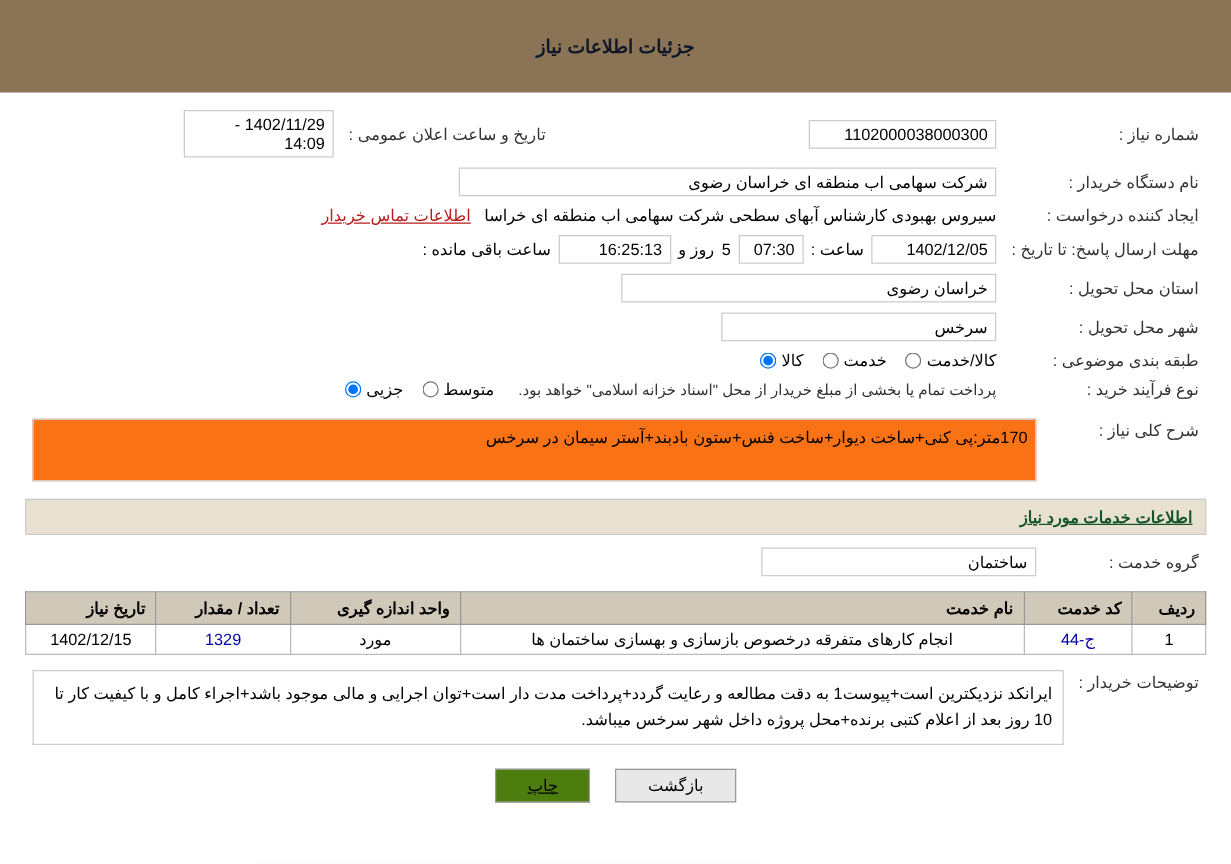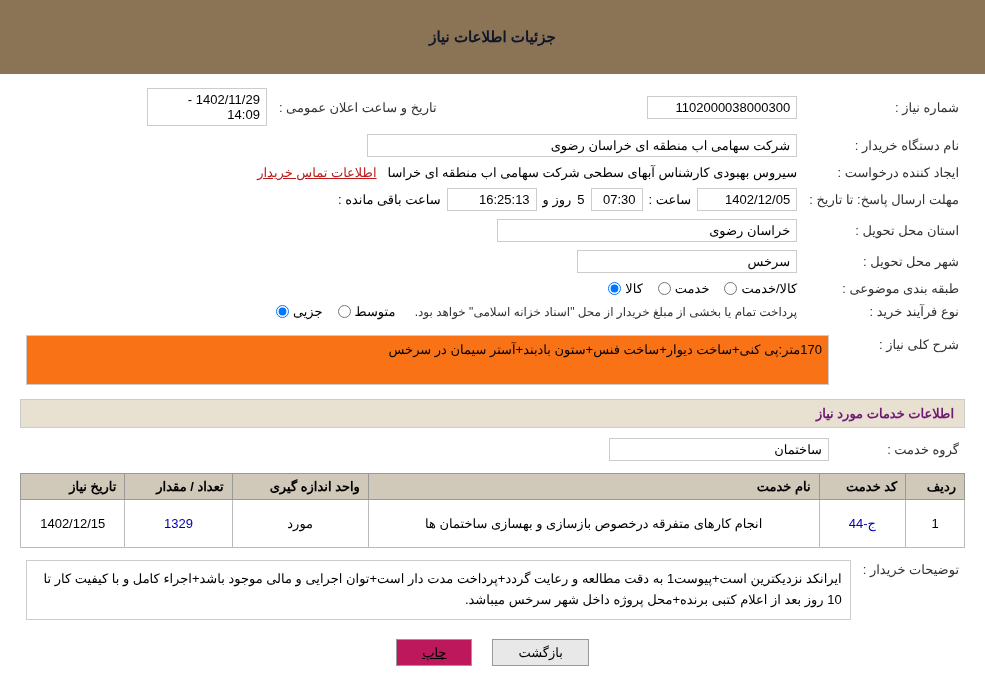--- a/index.html
+++ b/index.html
@@ -63,23 +63,24 @@
       width: 120px;
     }
     .input-number {
       width: 150px;
     }
     .section-title {
       background: #e8e0d0;
       border: 1px solid #ccc;
       padding: 6px 10px;
       font-weight: bold;
-      color: #701a75;
+      color: #14532d;
       margin: 10px 0 6px 0;
       text-align: right;
+      text-decoration: underline;
     }
     .blue-link {
       color: #b91c1c;
       text-decoration: underline;
       cursor: pointer;
     }
     .radio-group {
       display: inline-flex;
       gap: 15px;
       align-items: center;
@@ -104,21 +105,21 @@
     }
     .services-table th {
       background: #d0c8b8;
       border: 1px solid #999;
       padding: 5px 8px;
       text-align: right;
       font-weight: bold;
     }
     .services-table td {
       border: 1px solid #bbb;
-      padding: 16px 8px;
+      padding: 4px 8px;
       text-align: center;
     }
     .services-table td.blue-text {
       color: #0000aa;
     }
     .desc-box {
       border: 1px solid #ccc;
       background: #fff;
       padding: 8px;
       width: 100%;
@@ -134,21 +135,21 @@
       gap: 20px;
     }
     .btn {
       padding: 5px 25px;
       border: 1px solid #999;
       cursor: pointer;
       font-size: 13px;
       font-family: Tahoma, Arial, sans-serif;
     }
     .btn-print {
-      background: #be185d;
+      background: #4d7c0f;
       text-decoration: underline;
     }
     .btn-back {
       background: #e8e8e8;
     }
     .row-flex {
       display: flex;
       align-items: center;
       gap: 6px;
     }

